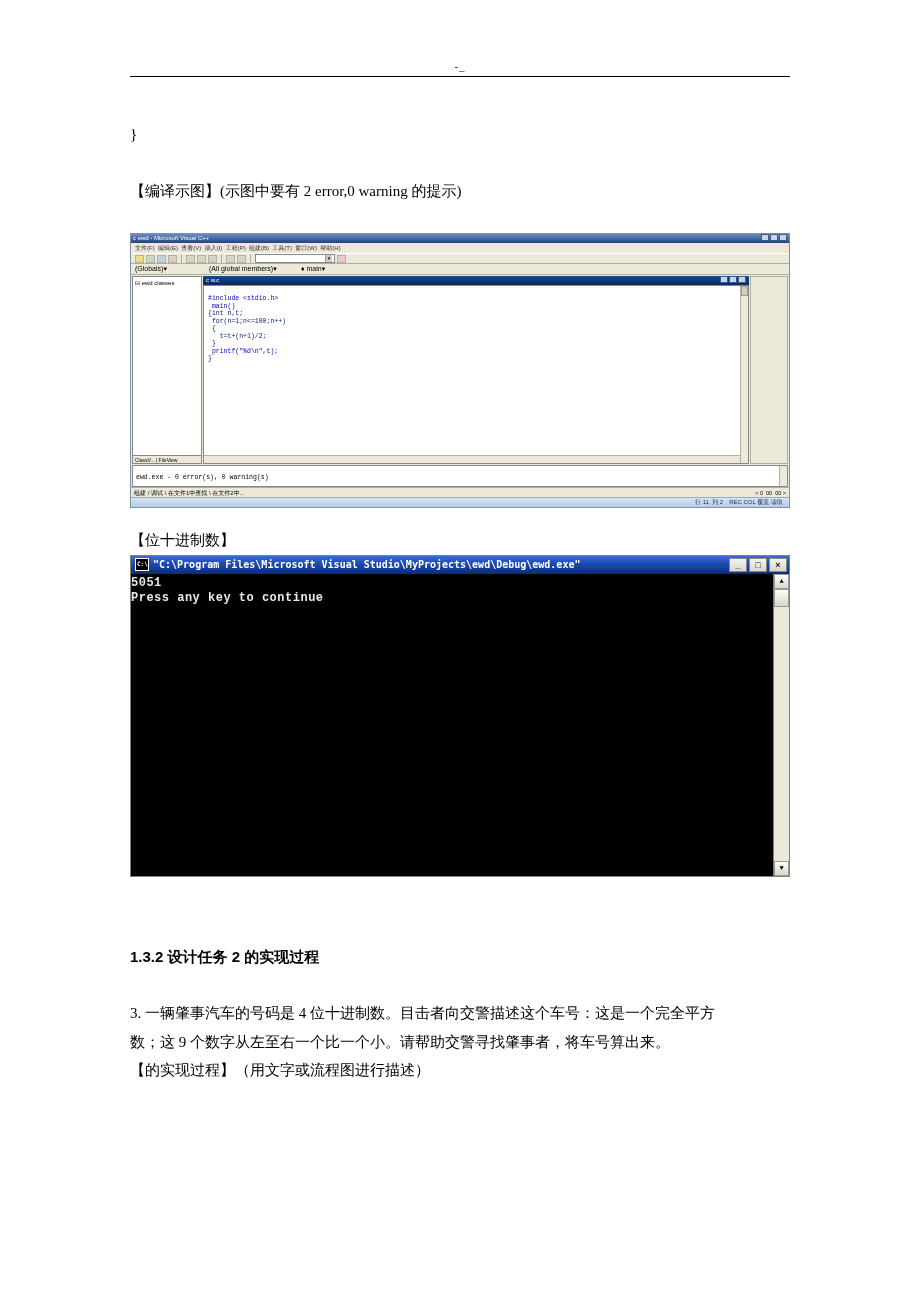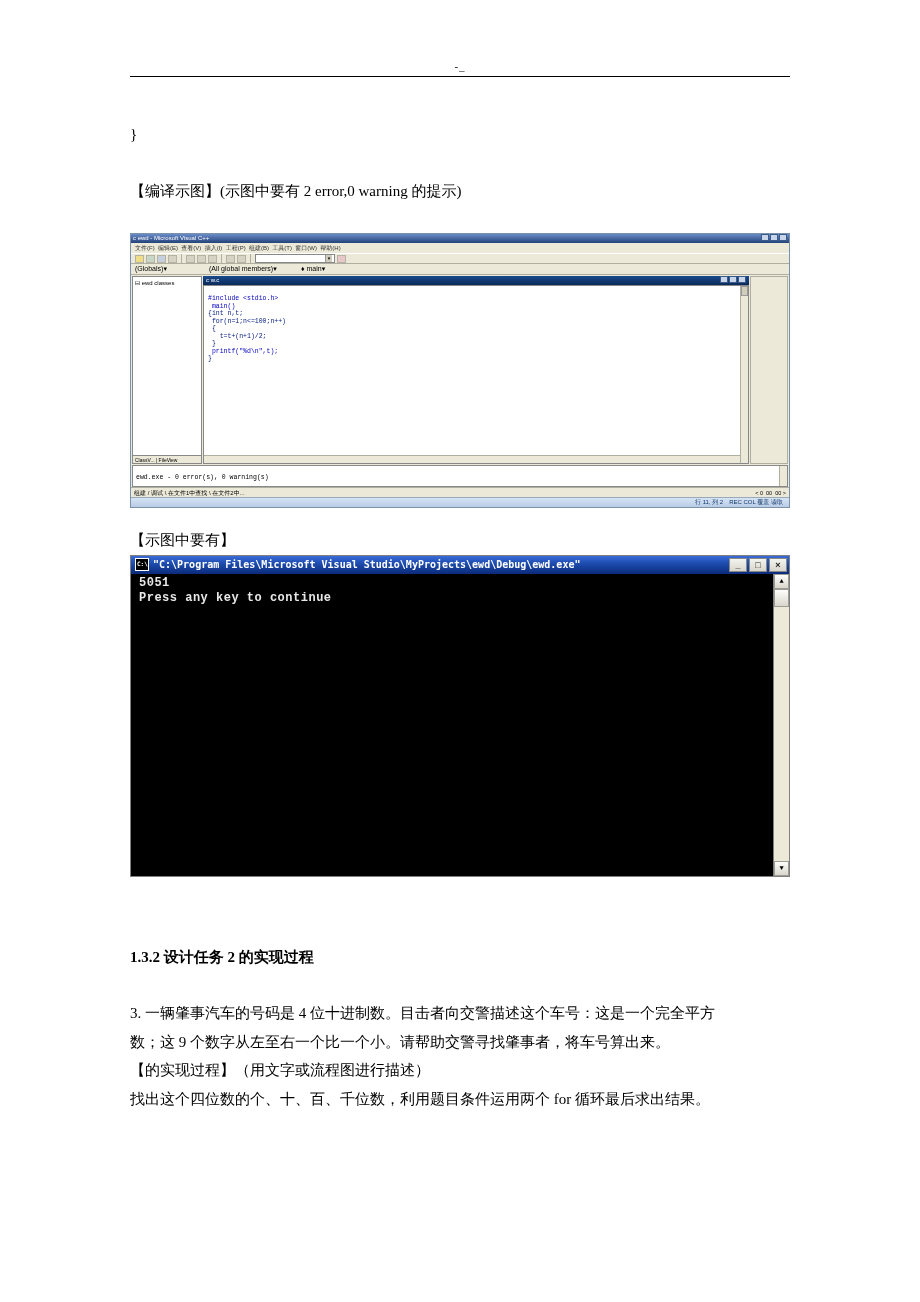--- a/index.html
+++ b/index.html
@@ -229,38 +229,38 @@
   .con-body {
     display: flex;
     height: 302px;
   }
   .con-text {
     flex: 1;
     background: #000;
     color: #e8e8e8;
     font-size: 12px;
     font-weight: bold;
-    padding: 2px 8px;
+    padding: 2px 0;
     white-space: pre;
     letter-spacing: 0.5px;
     line-height: 1.25;
   }
   .con-scroll {
     width: 16px;
     background: #ece9d8;
     border-left: 1px solid #808080;
     display: flex;
     flex-direction: column;
     justify-content: space-between;
   }
   .con-scroll .sbtn { height: 15px; background: linear-gradient(#fefefc,#d8d6cc); border: 1px solid #9c9c94; display: flex; align-items: center; justify-content: center; font-size: 7px; }
   .con-scroll .thumb { height: 18px; background: linear-gradient(#fefefc,#d8d6cc); border: 1px solid #9c9c94; }
   .con-scroll .track { flex: 1; }
 
-  .section-heading { font-weight: bold; font-family: Liberation Serif, serif; }
+  .section-heading { font-weight: bold; font-family: Liberation Sans, sans-serif; }
 </style>
 </head>
 <body>
 
 <div class="page">
   <div class="header-line">
     <span class="header-dash">-_</span>
   </div>
 
   <p class="body-text brace">}</p>
@@ -358,21 +358,21 @@
       </span>
     </div>
     <div class="ide-status">
       <span>行 11, 列 2</span>
       <span>REC COL 覆盖 读取</span>
     </div>
   </div>
 
   <div class="spacer-sm"></div>
 
-  <p class="body-text">【示图中要有】</p>
+  <p class="body-text">【位十进制数】</p>
 
   <div class="console">
     <div class="con-titlebar">
       <span class="con-title">
         <span class="con-icon"></span><span>"C:\Program Files\Microsoft Visual Studio\MyProjects\ewd\Debug\ewd.exe"</span>
       </span>
       <span class="con-btns">
         <span class="con-btn">_</span>
         <span class="con-btn">□</span>
         <span class="con-btn">×</span>
@@ -393,14 +393,13 @@
   <div class="spacer-lg"></div>
   <div class="spacer-sm"></div>
 
   <p class="body-text section-heading">1.3.2 设计任务 2 的实现过程</p>
 
   <div class="spacer-md"></div>
 
   <p class="body-text">3.  一辆肇事汽车的号码是 4 位十进制数。目击者向交警描述这个车号：这是一个完全平方</p>
   <p class="body-text">数；这 9 个数字从左至右一个比一个小。请帮助交警寻找肇事者，将车号算出来。</p>
   <p class="body-text">【的实现过程】（用文字或流程图进行描述）</p>
-  <p class="body-text">找出这个四位数的个、十、百、千位数，利用题目条件运用两个 for 循环最后求出结果。</p>
 </div>
 
 </body></html>

